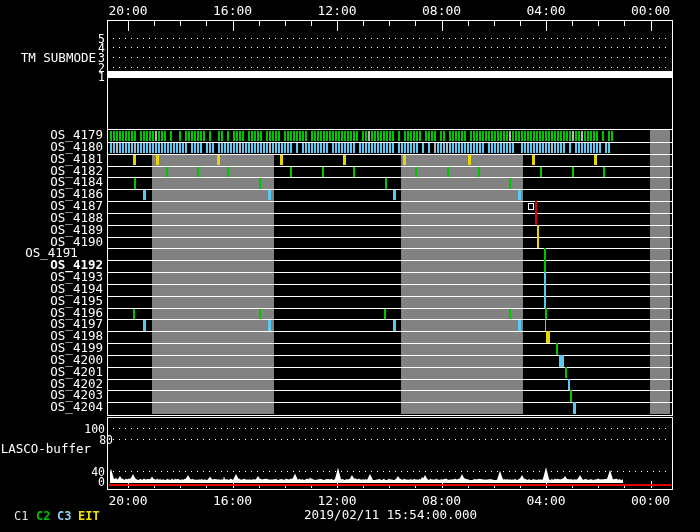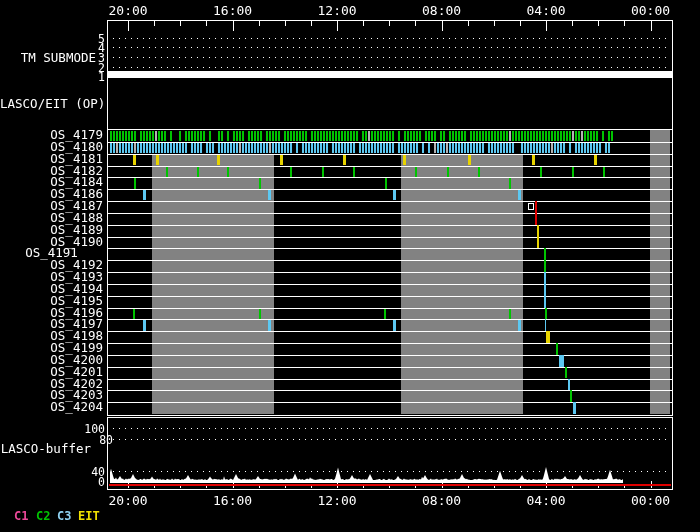--- a/index.html
+++ b/index.html
@@ -12,22 +12,22 @@
 </head>
 <body>
 
 <div id="stage">
   <div id="panel-tm-submode" class="frame" style="left:107px;top:20px;width:566px;height:58px;"></div>
   <div id="panel-lasco-eit" class="frame" style="left:107px;top:77px;width:566px;height:53px;"></div>
   <div id="panel-os" class="frame" style="left:107px;top:129px;width:566px;height:287px;"></div>
   <div id="panel-buffer" class="frame" style="left:107px;top:417px;width:566px;height:73px;"></div>
 
   <div class="plabel" style="left:0;width:96px;top:50px;">TM SUBMODE</div>
-  <div class="plabel" style="left:0;width:103px;top:96px;">LASCO/EIT (OP)</div>
   <div class="plabel" style="left:0;width:91px;top:441px;">LASCO-buffer</div>
+  <div id="date-label">2019/02/11 15:54:00.000</div>
 <div style="position: absolute; left: 104.1px; top: 3px; width: 48px; text-align: center; font-size: 13px;">20:00</div>
     <div style="position: absolute; left: 104.1px; top: 493px; width: 48px; text-align: center; font-size: 13px;">20:00</div>
     <div style="position: absolute; left: 208.6px; top: 3px; width: 48px; text-align: center; font-size: 13px;">16:00</div>
     <div style="position: absolute; left: 208.6px; top: 493px; width: 48px; text-align: center; font-size: 13px;">16:00</div>
     <div style="position: absolute; left: 313.1px; top: 3px; width: 48px; text-align: center; font-size: 13px;">12:00</div>
     <div style="position: absolute; left: 313.1px; top: 493px; width: 48px; text-align: center; font-size: 13px;">12:00</div>
     <div style="position: absolute; left: 417.6px; top: 3px; width: 48px; text-align: center; font-size: 13px;">08:00</div>
     <div style="position: absolute; left: 417.6px; top: 493px; width: 48px; text-align: center; font-size: 13px;">08:00</div>
     <div style="position: absolute; left: 522.1px; top: 3px; width: 48px; text-align: center; font-size: 13px;">04:00</div>
     <div style="position: absolute; left: 522.1px; top: 493px; width: 48px; text-align: center; font-size: 13px;">04:00</div>
@@ -416,21 +416,21 @@
     <div style="position: absolute; left: 0px; width: 103px; top: 188.167px; height: 11.8333px; line-height: 12.8333px; text-align: right; font-size: 12.5px;">OS_4186</div>
     <div style="position: absolute; left: 143px; top: 189.667px; width: 3px; height: 10.8333px; background: rgb(92, 200, 242);"></div>
     <div style="position: absolute; left: 268px; top: 189.667px; width: 3px; height: 10.8333px; background: rgb(92, 200, 242);"></div>
     <div style="position: absolute; left: 393px; top: 189.667px; width: 3px; height: 10.8333px; background: rgb(92, 200, 242);"></div>
     <div style="position: absolute; left: 518px; top: 189.667px; width: 3px; height: 10.8333px; background: rgb(92, 200, 242);"></div>
     <div style="position: absolute; left: 0px; width: 103px; top: 200px; height: 11.8333px; line-height: 12.8333px; text-align: right; font-size: 12.5px;">OS_4187</div>
     <div style="position: absolute; left: 0px; width: 103px; top: 211.833px; height: 11.8333px; line-height: 12.8333px; text-align: right; font-size: 12.5px;">OS_4188</div>
     <div style="position: absolute; left: 0px; width: 103px; top: 223.667px; height: 11.8333px; line-height: 12.8333px; text-align: right; font-size: 12.5px;">OS_4189</div>
     <div style="position: absolute; left: 0px; width: 103px; top: 235.5px; height: 11.8333px; line-height: 12.8333px; text-align: right; font-size: 12.5px;">OS_4190</div>
     <div style="position: absolute; left: 0px; width: 103px; top: 247.333px; height: 11.8333px; line-height: 12.8333px; text-align: center; font-size: 12.5px;">OS_4191</div>
-    <div style="position: absolute; left: 0px; width: 103px; top: 259.167px; height: 11.8333px; line-height: 12.8333px; text-align: right; font-size: 12.5px;">OS_4192</div>
+    <div style="position: absolute; left: 0px; width: 103px; top: 259.167px; height: 11.8333px; line-height: 12.8333px; text-align: right; font-size: 12.5px; font-weight: bold;">OS_4192</div>
     <div style="position: absolute; left: 0px; width: 103px; top: 271px; height: 11.8333px; line-height: 12.8333px; text-align: right; font-size: 12.5px;">OS_4193</div>
     <div style="position: absolute; left: 0px; width: 103px; top: 282.833px; height: 11.8333px; line-height: 12.8333px; text-align: right; font-size: 12.5px;">OS_4194</div>
     <div style="position: absolute; left: 0px; width: 103px; top: 294.667px; height: 11.8333px; line-height: 12.8333px; text-align: right; font-size: 12.5px;">OS_4195</div>
     <div style="position: absolute; left: 0px; width: 103px; top: 306.5px; height: 11.8333px; line-height: 12.8333px; text-align: right; font-size: 12.5px;">OS_4196</div>
     <div style="position: absolute; left: 133px; top: 308px; width: 2px; height: 10.8333px; background: rgb(0, 196, 0);"></div>
     <div style="position: absolute; left: 259px; top: 308px; width: 2px; height: 10.8333px; background: rgb(0, 196, 0);"></div>
     <div style="position: absolute; left: 384px; top: 308px; width: 2px; height: 10.8333px; background: rgb(0, 196, 0);"></div>
     <div style="position: absolute; left: 509px; top: 308px; width: 2px; height: 10.8333px; background: rgb(0, 196, 0);"></div>
     <div style="position: absolute; left: 0px; width: 103px; top: 318.333px; height: 11.8333px; line-height: 12.8333px; text-align: right; font-size: 12.5px;">OS_4197</div>
     <div style="position: absolute; left: 143px; top: 319.833px; width: 3px; height: 10.8333px; background: rgb(92, 200, 242);"></div>
@@ -485,17 +485,17 @@
     <div style="position: absolute; left: 113px; top: 438.92px; width: 557px; height: 1px; background-image: repeating-linear-gradient(90deg, rgb(255, 255, 255) 0px, rgb(255, 255, 255) 1px, transparent 1px, transparent 6px);"></div>
     <div style="position: absolute; left: 113px; top: 470.78px; width: 557px; height: 1px; background-image: repeating-linear-gradient(90deg, rgb(255, 255, 255) 0px, rgb(255, 255, 255) 1px, transparent 1px, transparent 6px);"></div>
     <div style="position: absolute; left: 0px; width: 105px; top: 422.3px; text-align: right; font-size: 11.5px;">100</div>
     <div style="position: absolute; left: 0px; width: 105px; top: 432.92px; text-align: right; font-size: 11.5px; padding-left: 8px;">80</div>
     <div style="position: absolute; left: 0px; width: 105px; top: 464.78px; text-align: right; font-size: 11.5px;">40</div>
     <div style="position: absolute; left: 0px; width: 105px; top: 475.4px; text-align: right; font-size: 11.5px;">0</div>
     <svg width="563" height="70" viewBox="108 418 563 70" style="position: absolute; left: 108px; top: 418px;">
       <path d="M 110 482.9 L 110 472.2 L 111 468.7 L 112 472.2 L 113 475.8 L 114 478.7 L 115 478.9 L 116 477.6 L 117 479.6 L 118 479.1 L 119 477.6 L 120 476.1 L 121 477.6 L 122 479.1 L 123 478.5 L 124 480.0 L 125 479.6 L 126 478.6 L 127 479.5 L 128 478.7 L 129 478.7 L 130 478.8 L 131 478.1 L 132 476.0 L 133 474.0 L 134 476.0 L 135 478.1 L 136 478.7 L 137 479.8 L 138 479.7 L 139 480.1 L 140 478.9 L 141 479.1 L 142 480.0 L 143 479.3 L 144 478.6 L 145 479.0 L 146 479.7 L 147 478.8 L 148 479.2 L 149 479.0 L 150 479.3 L 151 478.0 L 152 476.6 L 153 478.0 L 154 479.3 L 155 479.1 L 156 480.0 L 157 478.6 L 158 479.0 L 159 480.0 L 160 478.6 L 161 479.9 L 162 479.5 L 163 479.5 L 164 479.6 L 165 480.0 L 166 480.0 L 167 478.8 L 168 479.2 L 169 479.5 L 170 479.7 L 171 479.7 L 172 478.6 L 173 479.4 L 174 480.1 L 175 478.6 L 176 479.6 L 177 479.1 L 178 479.2 L 179 478.9 L 180 480.0 L 181 480.1 L 182 478.7 L 183 480.1 L 184 479.2 L 185 478.7 L 186 478.6 L 187 476.8 L 188 475.0 L 189 476.8 L 190 478.6 L 191 479.7 L 192 478.8 L 193 479.2 L 194 479.4 L 195 479.8 L 196 479.5 L 197 480.0 L 198 479.4 L 199 479.5 L 200 479.6 L 201 479.4 L 202 479.1 L 203 479.7 L 204 480.0 L 205 479.0 L 206 479.9 L 207 480.0 L 208 479.3 L 209 478.0 L 210 476.6 L 211 478.0 L 212 478.9 L 213 479.8 L 214 478.7 L 215 479.3 L 216 479.0 L 217 479.6 L 218 479.4 L 219 479.3 L 220 479.8 L 221 479.8 L 222 479.0 L 223 480.1 L 224 476.2 L 225 479.3 L 226 479.4 L 227 479.1 L 228 479.7 L 229 480.1 L 230 478.8 L 231 478.8 L 232 479.3 L 233 480.0 L 234 478.1 L 235 476.0 L 236 474.0 L 237 476.0 L 238 478.1 L 239 478.7 L 240 478.7 L 241 480.1 L 242 479.6 L 243 479.0 L 244 479.2 L 245 478.6 L 246 480.0 L 247 479.2 L 248 479.8 L 249 479.5 L 250 479.2 L 251 479.9 L 252 479.5 L 253 479.6 L 254 478.9 L 255 479.8 L 256 479.0 L 257 477.6 L 258 476.1 L 259 477.6 L 260 479.0 L 261 479.0 L 262 479.5 L 263 479.3 L 264 479.1 L 265 478.8 L 266 479.1 L 267 478.8 L 268 479.2 L 269 479.5 L 270 479.7 L 271 479.5 L 272 479.6 L 273 479.7 L 274 478.7 L 275 479.4 L 276 478.7 L 277 479.5 L 278 480.1 L 279 480.1 L 280 478.8 L 281 479.5 L 282 478.7 L 283 479.8 L 284 479.7 L 285 479.6 L 286 478.6 L 287 478.9 L 288 479.3 L 289 479.5 L 290 478.9 L 291 478.6 L 292 478.9 L 293 477.9 L 294 475.7 L 295 473.4 L 296 475.7 L 297 477.9 L 298 479.9 L 299 478.7 L 300 479.0 L 301 480.1 L 302 478.9 L 303 479.4 L 304 479.9 L 305 479.7 L 306 478.9 L 307 478.8 L 308 478.8 L 309 479.4 L 310 477.2 L 311 478.7 L 312 478.6 L 313 479.5 L 314 479.4 L 315 479.9 L 316 479.7 L 317 479.8 L 318 479.3 L 319 479.5 L 320 478.8 L 321 479.3 L 322 479.2 L 323 479.8 L 324 479.9 L 325 479.8 L 326 479.1 L 327 479.2 L 328 479.0 L 329 479.2 L 330 479.5 L 331 479.0 L 332 478.9 L 333 480.1 L 334 479.7 L 335 478.7 L 336 475.3 L 337 471.5 L 338 467.6 L 339 471.5 L 340 475.3 L 341 479.2 L 342 479.2 L 343 478.9 L 344 480.0 L 345 479.9 L 346 478.9 L 347 479.6 L 348 479.3 L 349 479.2 L 350 478.6 L 351 476.8 L 352 475.0 L 353 476.8 L 354 478.6 L 355 478.5 L 356 478.6 L 357 479.5 L 358 479.1 L 359 478.6 L 360 479.4 L 361 479.2 L 362 480.0 L 363 478.7 L 364 479.8 L 365 479.5 L 366 479.1 L 367 480.0 L 368 478.1 L 369 476.0 L 370 474.0 L 371 476.0 L 372 478.1 L 373 479.9 L 374 479.9 L 375 480.0 L 376 479.8 L 377 479.4 L 378 479.6 L 379 479.0 L 380 478.9 L 381 480.0 L 382 479.9 L 383 479.3 L 384 478.8 L 385 479.8 L 386 480.0 L 387 480.0 L 388 479.5 L 389 478.6 L 390 479.4 L 391 479.4 L 392 479.3 L 393 480.1 L 394 479.9 L 395 479.5 L 396 479.1 L 397 477.6 L 398 476.1 L 399 477.6 L 400 479.0 L 401 478.7 L 402 479.9 L 403 479.5 L 404 478.6 L 405 479.5 L 406 479.3 L 407 479.7 L 408 479.6 L 409 480.0 L 410 479.0 L 411 479.6 L 412 479.6 L 413 479.8 L 414 478.9 L 415 478.8 L 416 479.9 L 417 479.0 L 418 480.1 L 419 479.3 L 420 478.9 L 421 479.4 L 422 476.7 L 423 478.6 L 424 476.8 L 425 475.0 L 426 476.8 L 427 478.6 L 428 479.6 L 429 479.9 L 430 479.2 L 431 478.6 L 432 479.9 L 433 479.0 L 434 480.1 L 435 478.9 L 436 479.5 L 437 478.5 L 438 480.0 L 439 479.4 L 440 479.9 L 441 479.0 L 442 479.6 L 443 479.6 L 444 479.0 L 445 478.8 L 446 478.7 L 447 478.7 L 448 479.9 L 449 479.5 L 450 480.1 L 451 479.0 L 452 479.8 L 453 478.9 L 454 479.5 L 455 478.6 L 456 479.0 L 457 479.7 L 458 478.7 L 459 479.0 L 460 478.1 L 461 476.0 L 462 474.0 L 463 476.0 L 464 478.1 L 465 478.6 L 466 479.3 L 467 478.7 L 468 479.7 L 469 479.6 L 470 479.9 L 471 479.9 L 472 479.9 L 473 479.8 L 474 479.2 L 475 479.1 L 476 479.2 L 477 479.6 L 478 479.0 L 479 478.8 L 480 478.9 L 481 478.9 L 482 479.6 L 483 479.0 L 484 480.1 L 485 479.3 L 486 479.9 L 487 479.3 L 488 479.7 L 489 479.1 L 490 479.3 L 491 479.3 L 492 479.2 L 493 480.0 L 494 479.7 L 495 479.9 L 496 480.0 L 497 479.7 L 498 476.7 L 499 473.8 L 500 470.8 L 501 473.8 L 502 476.7 L 503 479.2 L 504 479.5 L 505 478.9 L 506 479.8 L 507 479.0 L 508 479.6 L 509 479.8 L 510 479.1 L 511 479.9 L 512 479.4 L 513 479.6 L 514 479.8 L 515 478.7 L 516 479.4 L 517 479.9 L 518 479.7 L 519 478.8 L 520 478.6 L 521 476.8 L 522 475.0 L 523 476.8 L 524 478.6 L 525 479.2 L 526 478.8 L 527 479.9 L 528 479.7 L 529 478.9 L 530 479.7 L 531 480.1 L 532 480.1 L 533 479.0 L 534 479.3 L 535 479.7 L 536 479.4 L 537 480.1 L 538 479.5 L 539 479.3 L 540 479.8 L 541 479.2 L 542 480.0 L 543 478.6 L 544 475.1 L 545 471.1 L 546 467.1 L 547 471.1 L 548 475.1 L 549 479.1 L 550 479.9 L 551 479.7 L 552 478.8 L 553 479.9 L 554 479.5 L 555 478.5 L 556 479.4 L 557 478.5 L 558 479.4 L 559 478.7 L 560 479.7 L 561 479.1 L 562 479.0 L 563 478.6 L 564 477.6 L 565 476.1 L 566 477.6 L 567 479.1 L 568 479.0 L 569 479.2 L 570 479.5 L 571 478.9 L 572 479.6 L 573 479.8 L 574 479.5 L 575 479.1 L 576 479.9 L 577 479.0 L 578 478.6 L 579 476.8 L 580 475.0 L 581 476.8 L 582 478.6 L 583 479.8 L 584 479.8 L 585 478.8 L 586 479.5 L 587 478.9 L 588 479.9 L 589 480.0 L 590 479.0 L 591 479.4 L 592 479.2 L 593 479.9 L 594 479.9 L 595 478.9 L 596 479.7 L 597 479.0 L 598 478.8 L 599 478.7 L 600 479.8 L 601 479.1 L 602 479.5 L 603 479.2 L 604 479.2 L 605 479.1 L 606 479.0 L 607 478.8 L 608 476.3 L 609 473.0 L 610 469.7 L 611 473.0 L 612 476.3 L 613 479.5 L 614 478.9 L 615 479.3 L 616 478.6 L 617 479.1 L 618 479.7 L 619 479.3 L 620 479.3 L 621 479.9 L 622 480.0 L 623 479.0 L 623 482.9 Z" fill="#fff"></path>
     </svg>
     <div style="position: absolute; left: 109px; top: 484px; width: 562px; height: 1.6px; background: rgb(224, 0, 0);"></div>
-    <div style="position: absolute; left: 14px; top: 509px; font-size: 12px; font-weight: bold; color: #ec4899; text-align: right;">C1</div>
+    <div style="position: absolute; left: 14px; top: 509px; font-size: 12px; font-weight: normal; color: #e5e5e5; text-align: right;">C1</div>
     <div style="position: absolute; left: 36px; top: 509px; font-size: 12px; font-weight: bold; color: rgb(0, 196, 0);">C2</div>
     <div style="position: absolute; left: 57px; top: 509px; font-size: 12px; font-weight: bold; color: rgb(142, 208, 240);">C3</div>
     <div style="position: absolute; left: 78px; top: 509px; font-size: 12px; font-weight: bold; color: rgb(240, 224, 0);">EIT</div>
   </div>
 
 </body></html>

